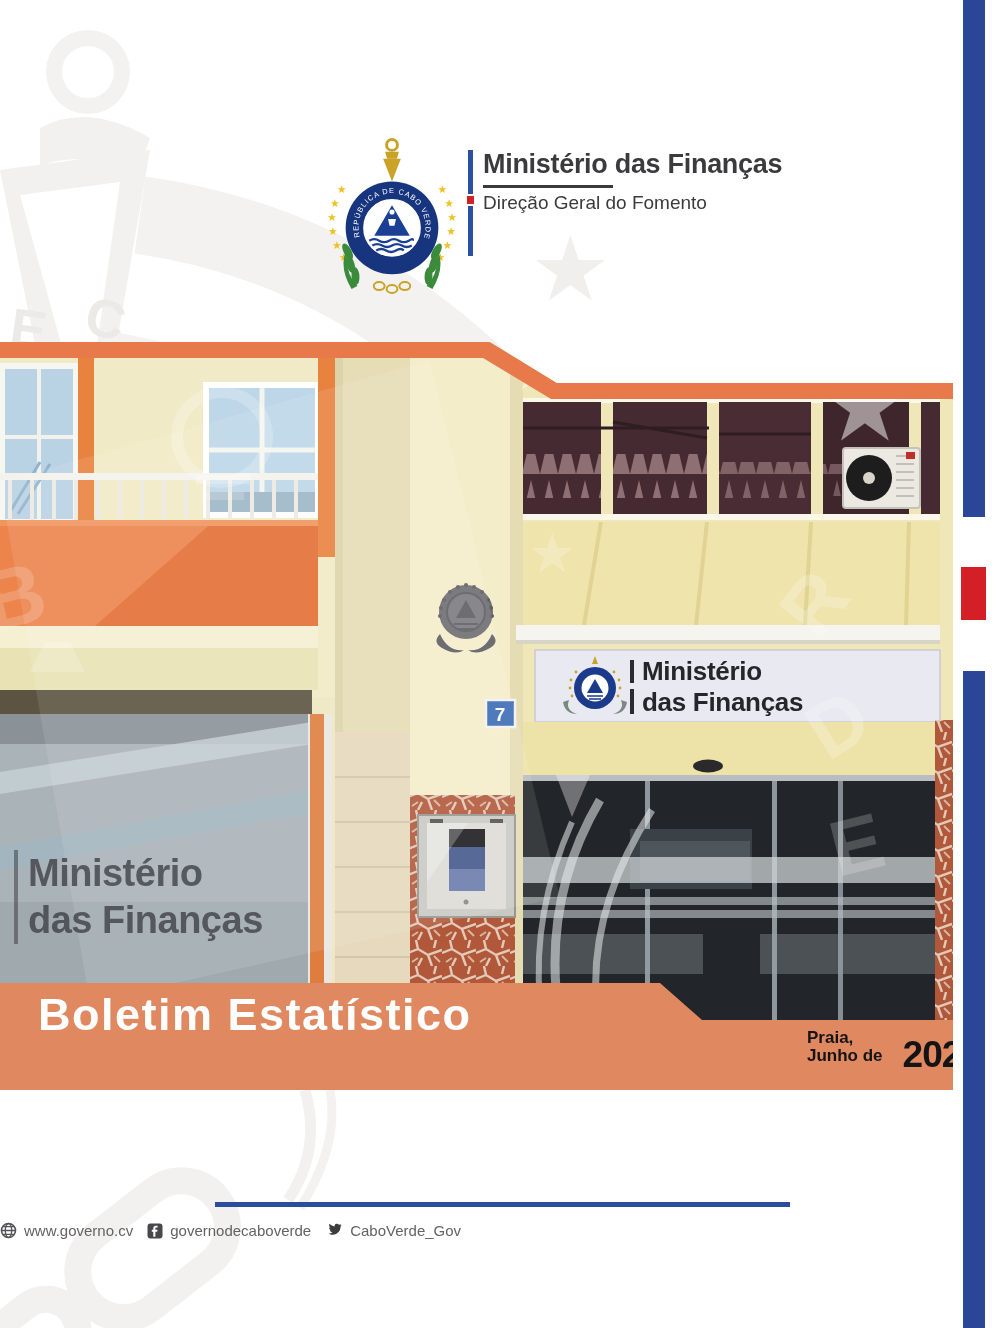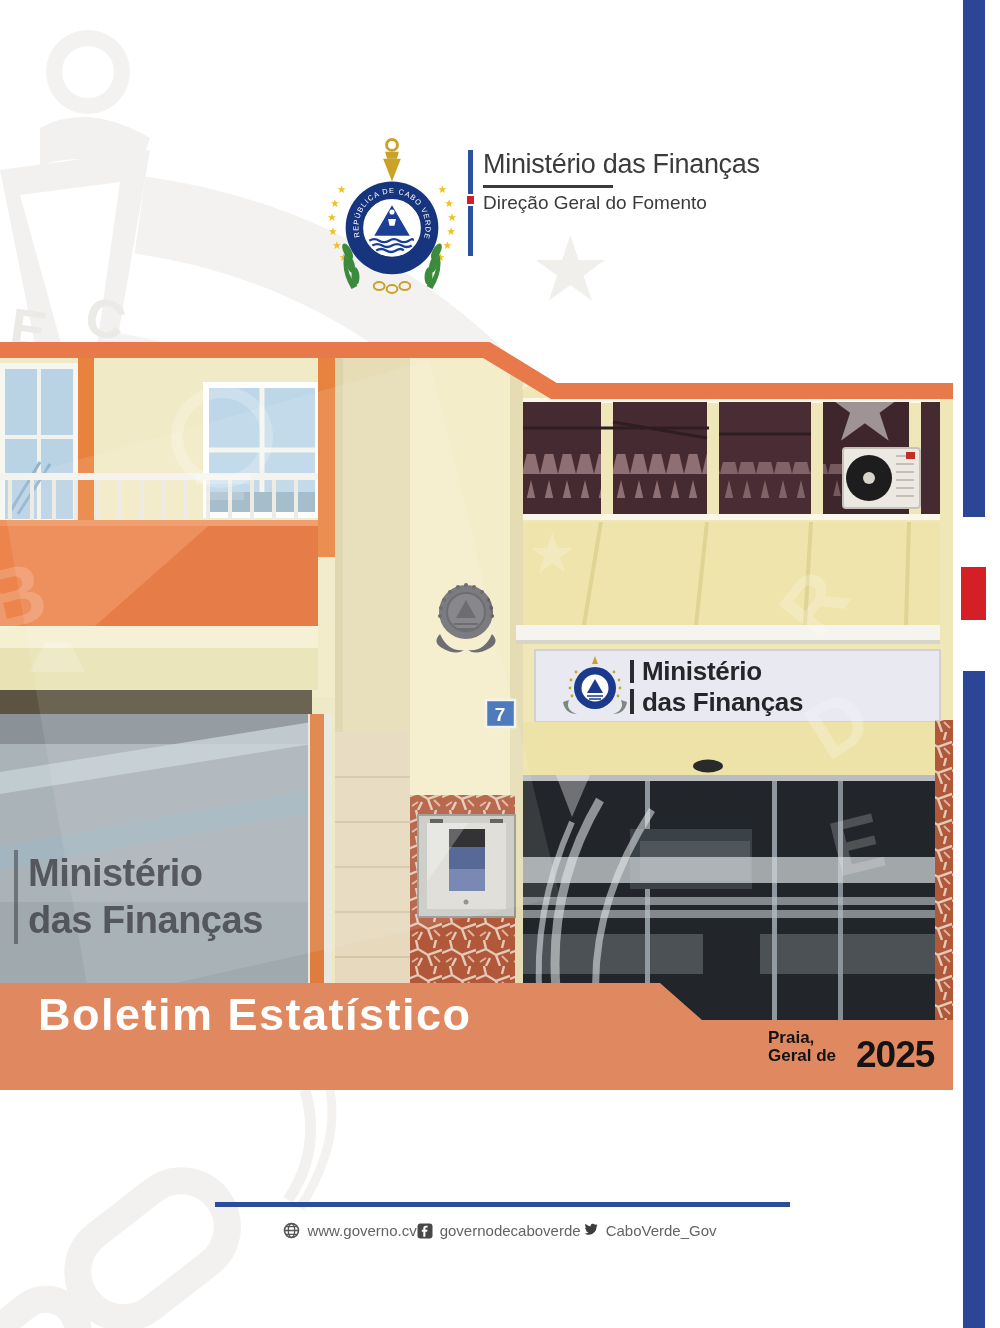--- a/index.html
+++ b/index.html
@@ -8,21 +8,21 @@
     overflow:hidden;font-family:"Liberation Sans",sans-serif;
   }
   
   .brand{position:absolute;left:318px;top:136px;display:flex;align-items:flex-start;}
   .brand-emblem{width:148px;height:158px;}
   .brand-sep{position:relative;width:5px;height:106px;margin:14px 10px 0 2px;}
   .brand-sep .seg1{position:absolute;left:0;top:0;width:5px;height:44px;background:#2b50a1;}
   .brand-sep .seg2{position:absolute;left:0;top:56px;width:5px;height:50px;background:#2b50a1;}
   .brand-sep .red{position:absolute;left:-1px;top:46px;width:7px;height:8px;background:#cf2128;}
   .brand-text{padding-top:12px;color:#3b3b3d;}
-  .brand-text .l1,.brand-text .l2{font-size:27px;font-weight:normal;line-height:33px;letter-spacing:-0.3px;white-space:nowrap;text-align:center;}
+  .brand-text .l1,.brand-text .l2{font-size:27px;font-weight:bold;line-height:33px;letter-spacing:-0.3px;white-space:nowrap;text-align:center;}
   .brand-text .rule{width:130px;height:0;border-top:3px solid #3b3b3d;margin:4px 0 3px 0;}
   .brand-text .dept{font-size:19px;line-height:23px;white-space:nowrap;}
   
   .photo{
     position:absolute;left:0;top:342px;width:953px;height:748px;
     clip-path:polygon(0 0,490px 0,557px 41px,953px 41px,953px 748px,0 748px);
   }
   .photo svg{position:absolute;left:0;top:0;}
   .facade-sign-text{
     position:absolute;left:642px;top:314px;color:#26262a;font-weight:bold;
@@ -34,30 +34,30 @@
     padding-left:10px;
   }
   
   .banner{
     position:absolute;left:0;top:983px;width:953px;height:107px;background:#e0885f;
     clip-path:polygon(0 0,660px 0,702px 37px,953px 37px,953px 107px,0 107px);
   }
   .banner-title{position:absolute;left:38px;top:6px;color:#ffffff;font-weight:bold;
     font-size:45px;line-height:51px;letter-spacing:1.5px;white-space:nowrap;}
   .banner-date{position:absolute;left:768px;top:46px;color:#141414;line-height:17px;white-space:nowrap;}
-  .banner-date .small{font-size:17px;font-weight:bold;}
+  .banner-date .small{font-size:17px;font-weight:bold;margin-left:39px;}
   .banner-date .year{font-size:37px;font-weight:bold;letter-spacing:-1px;vertical-align:-6px;margin-left:20px;}
   
   .bar-blue-top{position:absolute;left:963px;top:0;width:22px;height:517px;background:#2b4697;}
   .bar-red{position:absolute;left:961px;top:567px;width:25px;height:53px;background:#d41f27;}
   .bar-blue-bottom{position:absolute;left:963px;top:671px;width:22px;height:657px;background:#2b4697;}
   
   .footer-line{position:absolute;left:215px;top:1202px;width:575px;height:5px;background:#2c4d9c;}
-  .footer{position:absolute;left:0;top:1222px;width:1000px;display:flex;justify-content:center;
-    align-items:center;gap:0;color:#636366;font-size:15px;}
+  .footer{position:absolute;left:0;top:1222px;width:1000px;display:flex;
+    align-items:center;gap:14px;color:#636366;font-size:15px;}
   .footer .item{display:flex;align-items:center;gap:7px;}
   
   .wm{position:absolute;pointer-events:none;}
 </style>
 </head>
 <body>
 
 <div class="page">
 
   <svg class="wm" width="620" height="700" viewBox="0 0 620 700" style="left:0;top:0;">
@@ -370,21 +370,21 @@
       <div>das Finanças</div>
     </div>
   </div>
 
   <div class="banner">
     <div class="banner-title">
       <div>Boletim Estatístico</div>
     </div>
     <div class="banner-date">
       <div class="small">Praia,</div>
-      <div><span class="small">Geral de</span><span class="year">2025</span></div>
+      <div><span class="small">Junho de</span><span class="year">2025</span></div>
     </div>
   </div>
 
   <div class="bar-blue-top"></div>
   <div class="bar-red"></div>
   <div class="bar-blue-bottom"></div>
 
   <div class="footer-line"></div>
   <div class="footer">
     <div class="item">

